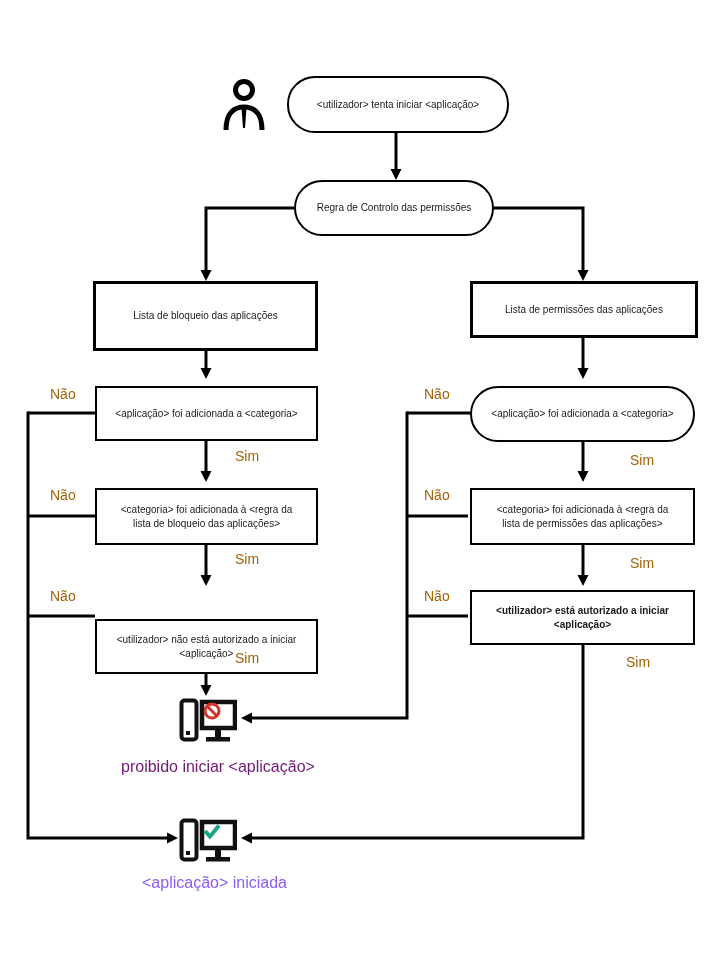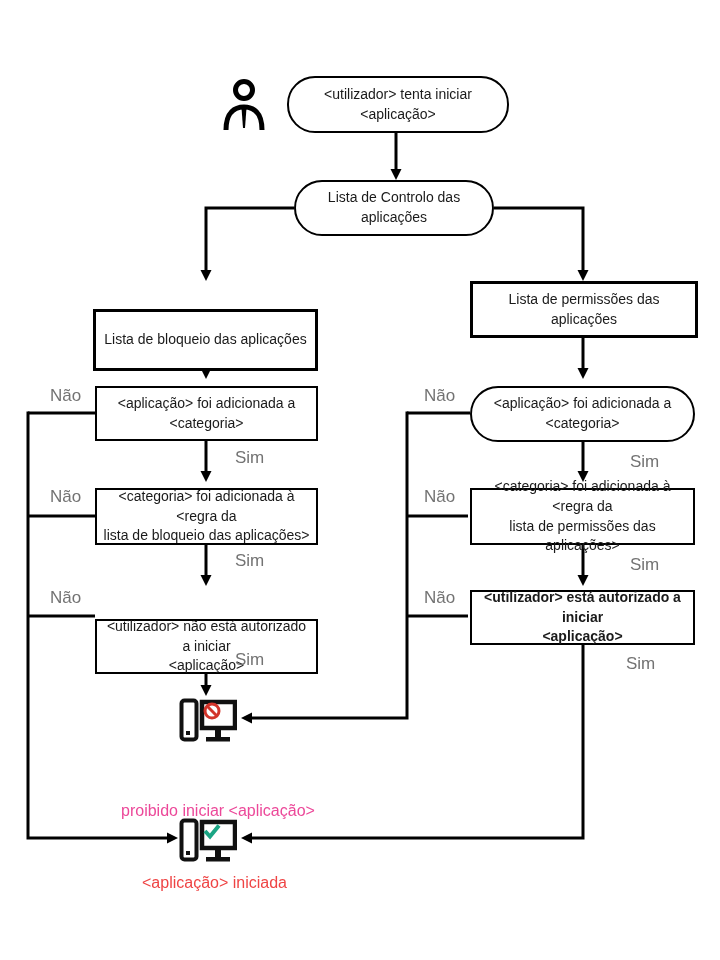--- a/index.html
+++ b/index.html
@@ -4,33 +4,33 @@
 <style>
   html,body { margin:0; padding:0; background:#fff; }
   #canvas {
     position:relative; width:720px; height:960px; background:#ffffff;
     font-family:"Liberation Sans", sans-serif; overflow:hidden;
   }
   #wires { position:absolute; left:0; top:0; width:720px; height:960px; }
   .node {
     position:absolute; background:#fff; border:2px solid #000;
     display:flex; align-items:center; justify-content:center;
-    text-align:center; color:#1a1a1a; font-size:14px; line-height:1.4;
+    text-align:center; color:#1a1a1a; font-size:10px; line-height:1.4;
     white-space:pre-line; box-sizing:border-box; padding:2px 6px;
   }
   .thick { border-width:3px; }
   .stadium { border-radius:28px; }
   .lbl {
-    position:absolute; font-size:17px; color:#737373;
+    position:absolute; font-size:14px; color:#a16207;
   }
   .result {
     position:absolute; font-size:16px;
   }
-  .denied-text  { color:#ec4899;margin-top:44px; }
-  .started-text { color:#ef4444; }
+  .denied-text  { color:#701a75; }
+  .started-text { color:#8b5cf6; }
   .icon { position:absolute; }
 </style>
 </head>
 <body>
 
 <div id="canvas">
 
   <svg id="wires" viewBox="0 0 720 960" xmlns="http://www.w3.org/2000/svg">
     <g stroke="#000" stroke-width="3" fill="none">
 
@@ -83,23 +83,23 @@
   <div class="icon" style="left:222px; top:78px; width:44px; height:54px;">
     <svg width="44" height="54" viewBox="0 0 44 54">
       <circle cx="22" cy="12" r="8.5" fill="none" stroke="#000" stroke-width="5"></circle>
       <path d="M4 52 C4 34 13 29 22 29 C31 29 40 34 40 52" fill="none" stroke="#000" stroke-width="5"></path>
       <path d="M19.5 30 L24.5 30 L23 50 L21 50 Z" fill="#000"></path>
     </svg>
   </div>
 
   <div class="node stadium" style="left:287px; top:76px; width:222px; height:57px;">&lt;utilizador&gt; tenta iniciar &lt;aplicação&gt;</div>
 
-  <div class="node stadium" style="left:294px; top:180px; width:200px; height:56px;">Lista de Controlo das aplicações</div>
+  <div class="node stadium" style="left:294px; top:180px; width:200px; height:56px;">Regra de Controlo das permissões</div>
 
-  <div class="node thick" style="left:93px; top:281px; width:225px; height:62px;margin-top:28px;">Lista de bloqueio das aplicações</div>
+  <div class="node thick" style="left:93px; top:281px; width:225px; height:70px;">Lista de bloqueio das aplicações</div>
 
   <div class="node thick" style="left:470px; top:281px; width:228px; height:57px;">Lista de permissões das aplicações</div>
 
   <div class="node" style="left:95px; top:386px; width:223px; height:55px;">&lt;aplicação&gt; foi adicionada a &lt;categoria&gt;</div>
 
   <div class="node" style="left:95px; top:488px; width:223px; height:57px;">&lt;categoria&gt; foi adicionada à &lt;regra da
 lista de bloqueio das aplicações&gt;</div>
 
   <div class="node" style="left:95px; top:619px; width:223px; height:55px;">&lt;utilizador&gt; não está autorizado a iniciar
 &lt;aplicação&gt;</div>

